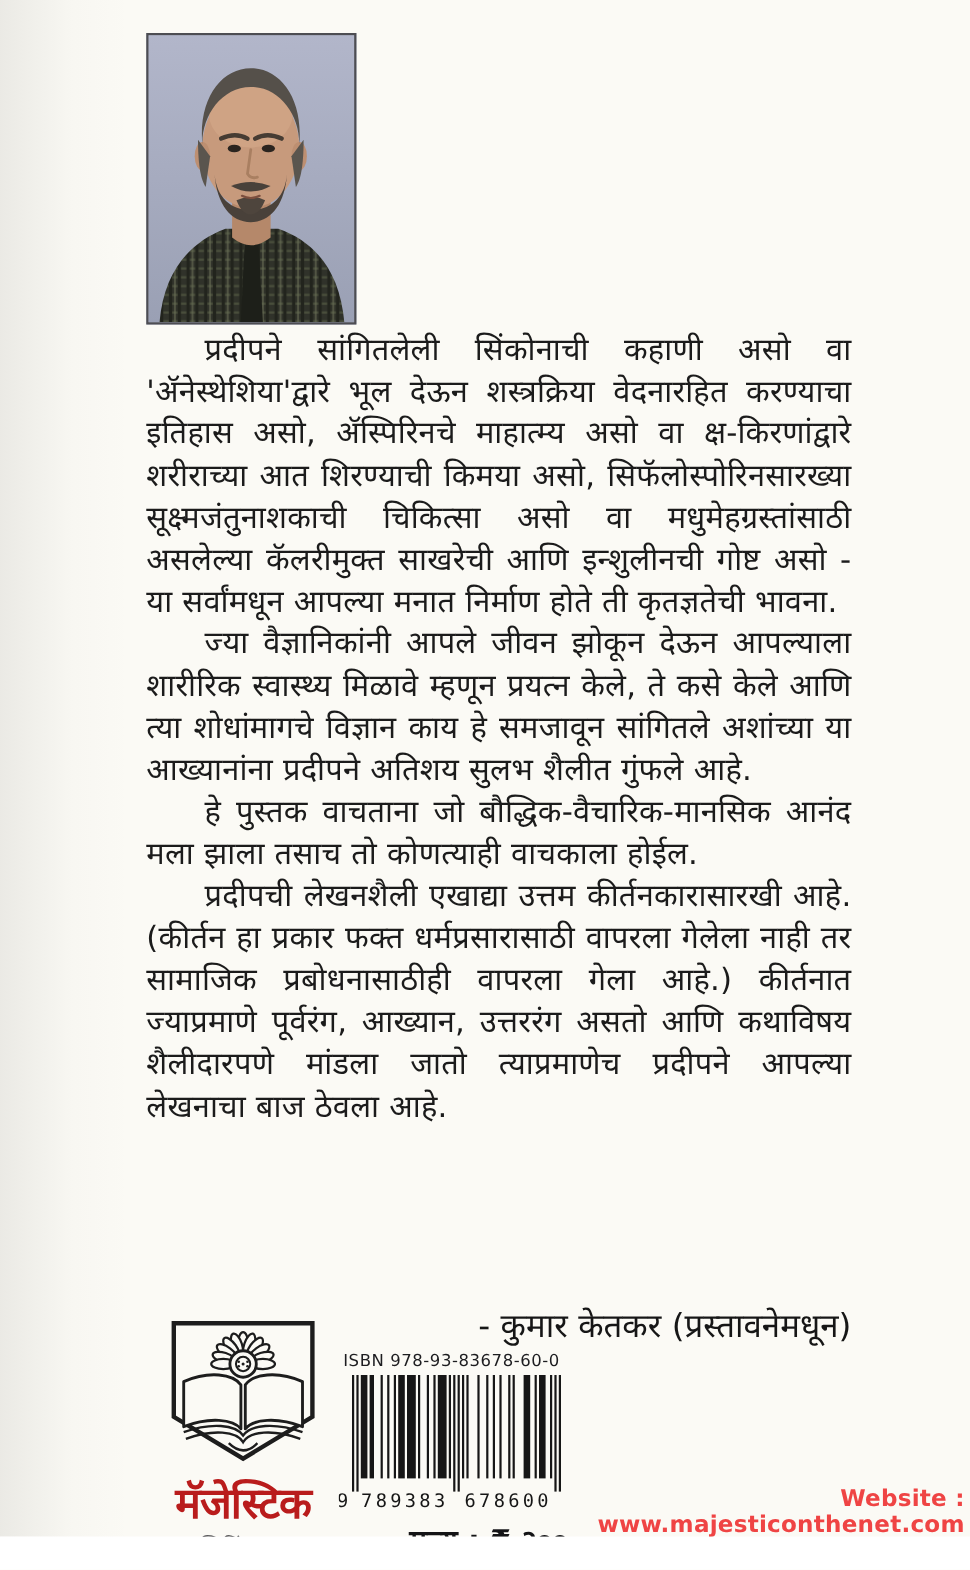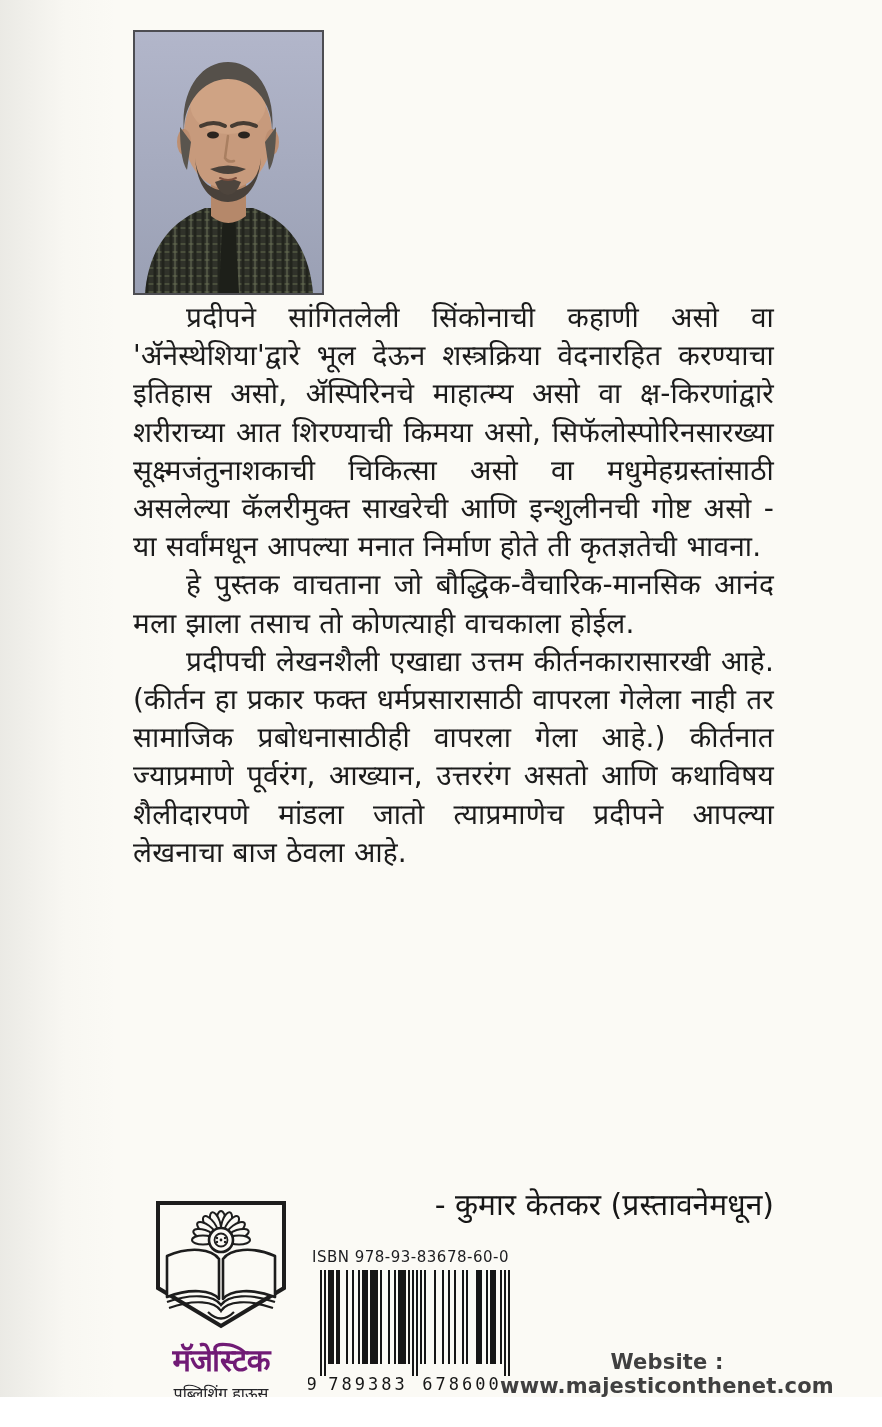--- a/index.html
+++ b/index.html
@@ -35,42 +35,42 @@
   .attribution {
     position:absolute; left:133px; top:1183px; width:641px;
     text-align:right; font-weight:normal; font-size:30px; color:#161616;
   }
 
   
   .publisher {
     position:absolute; left:146px; top:1198px; width:150px; text-align:center;
   }
   .publisher-name {
-    margin-top:4px; font-size:31px; font-weight:bold; color:#701a75;
+    margin-top:4px; font-size:39px; font-weight:bold; color:#b91c1c;
     letter-spacing:-1px; white-space:nowrap;
   }
   .publisher-sub {
     margin-top:2px; font-size:16px; font-weight:normal; color:#242428; white-space:nowrap;
   }
 
   
   .barcode-block { position:absolute; left:306px; top:1228px; width:210px; text-align:center; }
   .isbn-label {
     font-size:15px; color:#1d1d20; letter-spacing:0.5px; text-align:left;
-    padding-left:6px; white-space:nowrap; font-weight:500;margin-top:20px;
+    padding-left:6px; white-space:nowrap; font-weight:500;
   }
   .barcode-svg { display:block; margin:4px auto 0 auto; }
   .price {
     margin-top:3px; font-size:27px; font-weight:bold; color:#141416; white-space:nowrap;text-align:right;
   }
 
   
   .website {
-    position:absolute; right:5px; top:1350px; width:420px; text-align:center;
-    font-size:21px; font-weight:bold; color:#404040; letter-spacing:0.2px;
+    position:absolute; right:5px; top:1350px; width:420px; text-align:right;
+    font-size:21px; font-weight:bold; color:#ef4444; letter-spacing:0.2px;
   }
 </style>
 </head>
 <body>
 
 <div class="page">
 
   <div class="photo">
     <svg width="187" height="261" viewBox="0 0 187 261" xmlns="http://www.w3.org/2000/svg">
       <defs>
@@ -112,20 +112,21 @@
 
       <path d="M60,126 C62,154 75,170 93,170 C111,170 124,154 126,126 C124,148 111,159 93,159 C75,159 62,148 60,126 Z" fill="#49413a"></path>
       <path d="M75,137 Q93,130 111,137 Q93,147 75,137 Z" fill="#49413a"></path>
       <path d="M80,150 Q93,144 106,150 Q101,163 93,163 Q85,163 80,150 Z" fill="#4e453d"></path>
       <path d="M85,146 Q93,150 101,146" stroke="#7c4f3e" stroke-width="2" fill="none" stroke-linecap="round"></path>
     </svg>
   </div>
 
   <div class="review">
     <p>प्रदीपने सांगितलेली सिंकोनाची कहाणी असो वा 'ॲनेस्थेशिया'द्वारे भूल देऊन शस्त्रक्रिया वेदनारहित करण्याचा इतिहास असो, ॲस्पिरिनचे माहात्म्य असो वा क्ष-किरणांद्वारे शरीराच्या आत शिरण्याची किमया असो, सिफॅलोस्पोरिनसारख्या सूक्ष्मजंतुनाशकाची चिकित्सा असो वा मधुमेहग्रस्तांसाठी असलेल्या कॅलरीमुक्त साखरेची आणि इन्शुलीनची गोष्ट असो - या सर्वांमधून आपल्या मनात निर्माण होते ती कृतज्ञतेची भावना.</p>
+    <p>ज्या वैज्ञानिकांनी आपले जीवन झोकून देऊन आपल्याला शारीरिक स्वास्थ्य मिळावे म्हणून प्रयत्न केले, ते कसे केले आणि त्या शोधांमागचे विज्ञान काय हे समजावून सांगितले अशांच्या या आख्यानांना प्रदीपने अतिशय सुलभ शैलीत गुंफले आहे.</p>
     <p>हे पुस्तक वाचताना जो बौद्धिक-वैचारिक-मानसिक आनंद मला झाला तसाच तो कोणत्याही वाचकाला होईल.</p>
     <p>प्रदीपची लेखनशैली एखाद्या उत्तम कीर्तनकारासारखी आहे. (कीर्तन हा प्रकार फक्त धर्मप्रसारासाठी वापरला गेलेला नाही तर सामाजिक प्रबोधनासाठीही वापरला गेला आहे.) कीर्तनात ज्याप्रमाणे पूर्वरंग, आख्यान, उत्तररंग असतो आणि कथाविषय शैलीदारपणे मांडला जातो त्याप्रमाणेच प्रदीपने आपल्या लेखनाचा बाज ठेवला आहे.</p>
   </div>
 
   <div class="attribution">- कुमार केतकर (प्रस्तावनेमधून)</div>
 
   <div class="publisher">
     <svg class="logo-mark" width="138" height="132" viewBox="0 0 138 132" xmlns="http://www.w3.org/2000/svg">
 
       <polygon points="6,5 132,5 132,90 69,128 6,90" fill="none" stroke="#1d1d1d" stroke-width="4"></polygon>

